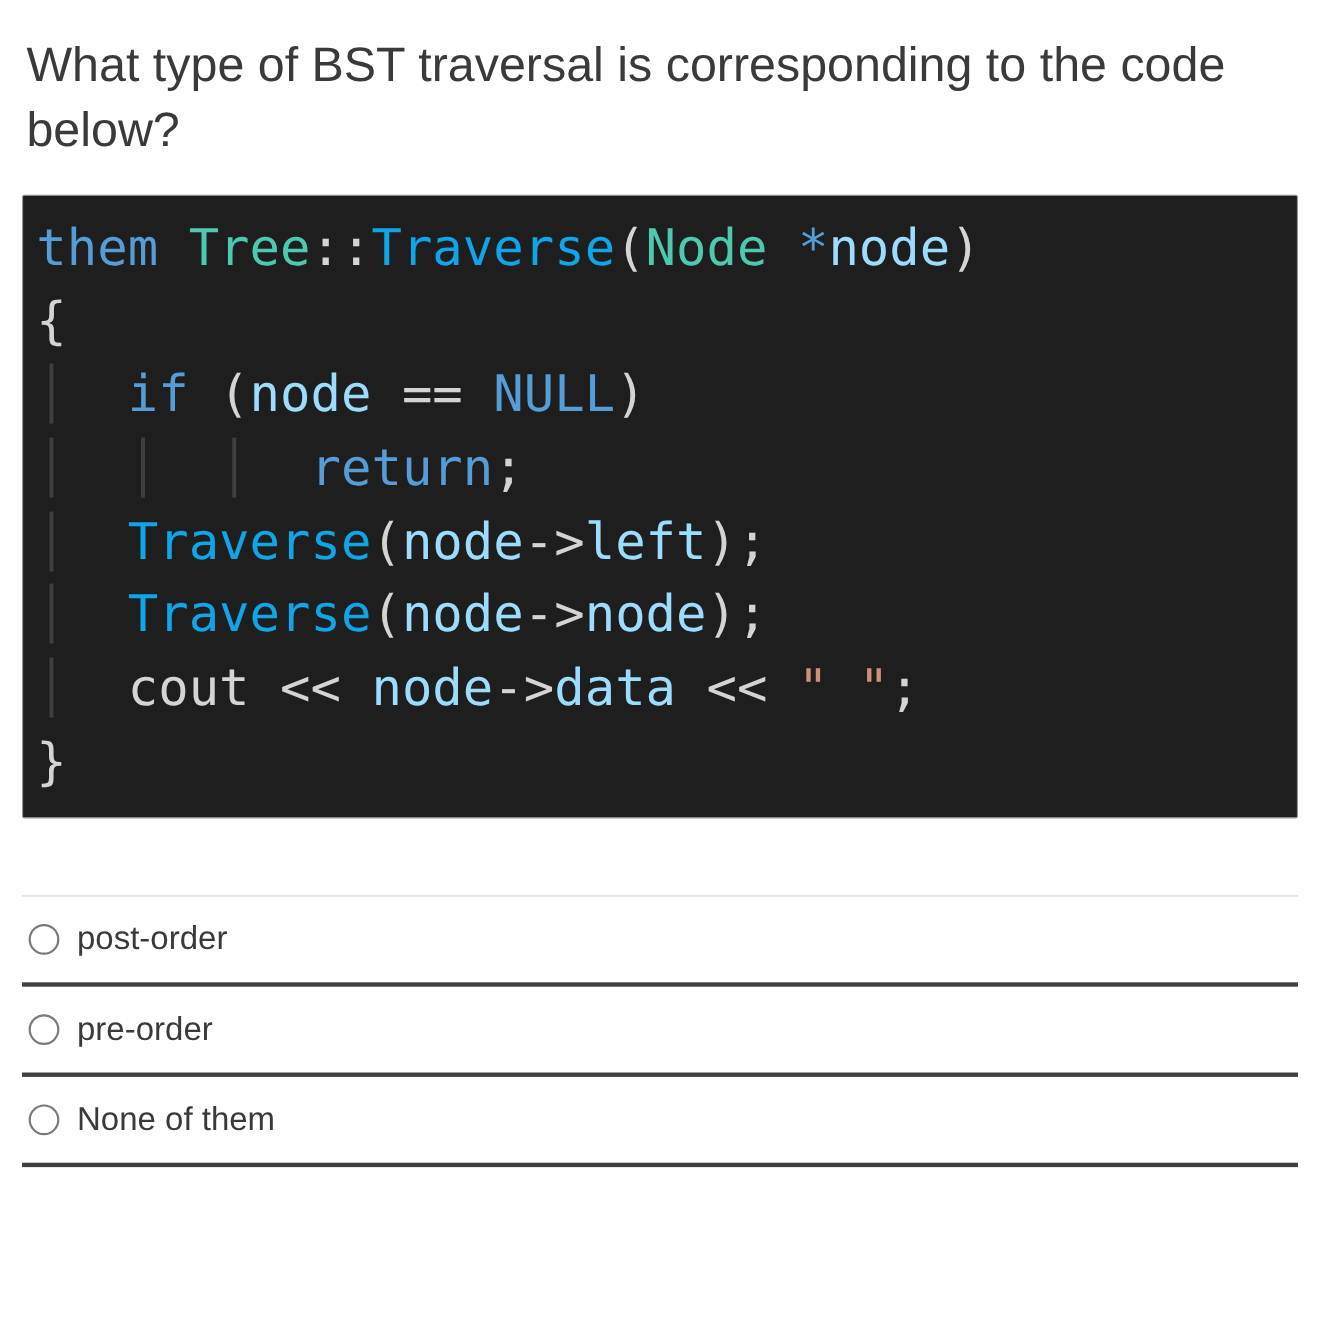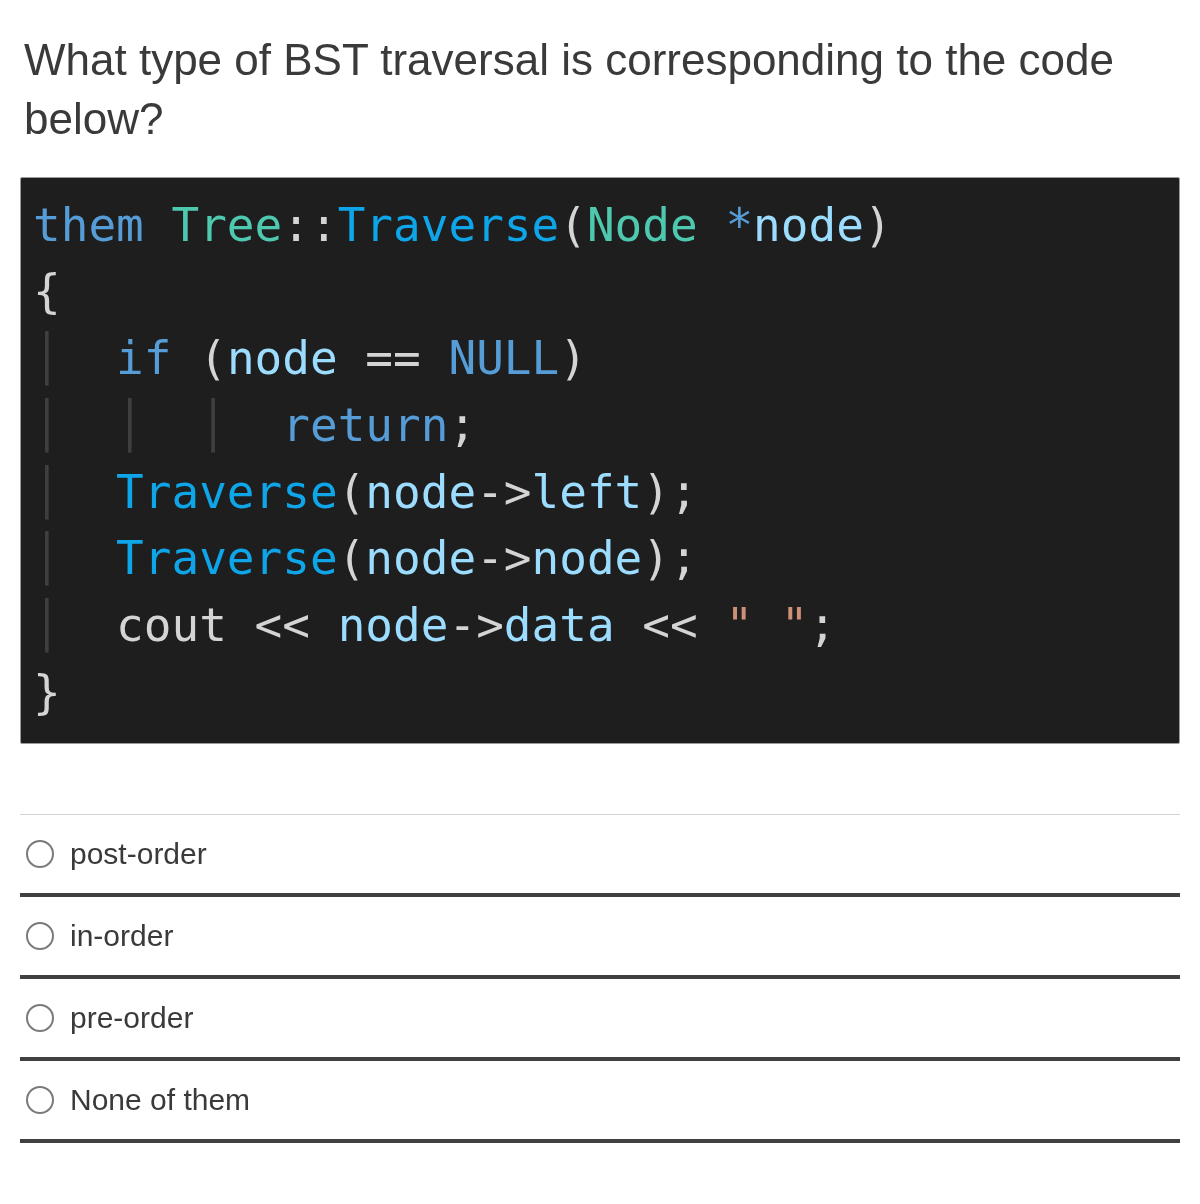--- a/index.html
+++ b/index.html
@@ -81,23 +81,19 @@
 <span class="indent-guide">│</span>  <span class="cout">cout</span><span class="tok-op"> &lt;&lt; </span><span class="tok-prop">node</span><span class="tok-pun">-&gt;</span><span class="tok-prop">data</span><span class="tok-op"> &lt;&lt; </span><span class="tok-str">" "</span><span class="tok-pun">;</span>
 <span class="tok-pun">}</span></div>
 
 <div class="options">
   <div class="option-row">
     <span class="radio"></span>
     <span class="option-label">post-order</span>
   </div>
   <div class="option-row">
     <span class="radio"></span>
-    <span class="option-label">in-order</span>
-  </div>
-  <div class="option-row">
-    <span class="radio"></span>
     <span class="option-label">pre-order</span>
   </div>
   <div class="option-row">
     <span class="radio"></span>
     <span class="option-label">None of them</span>
   </div>
 </div>
 
 </body></html>

